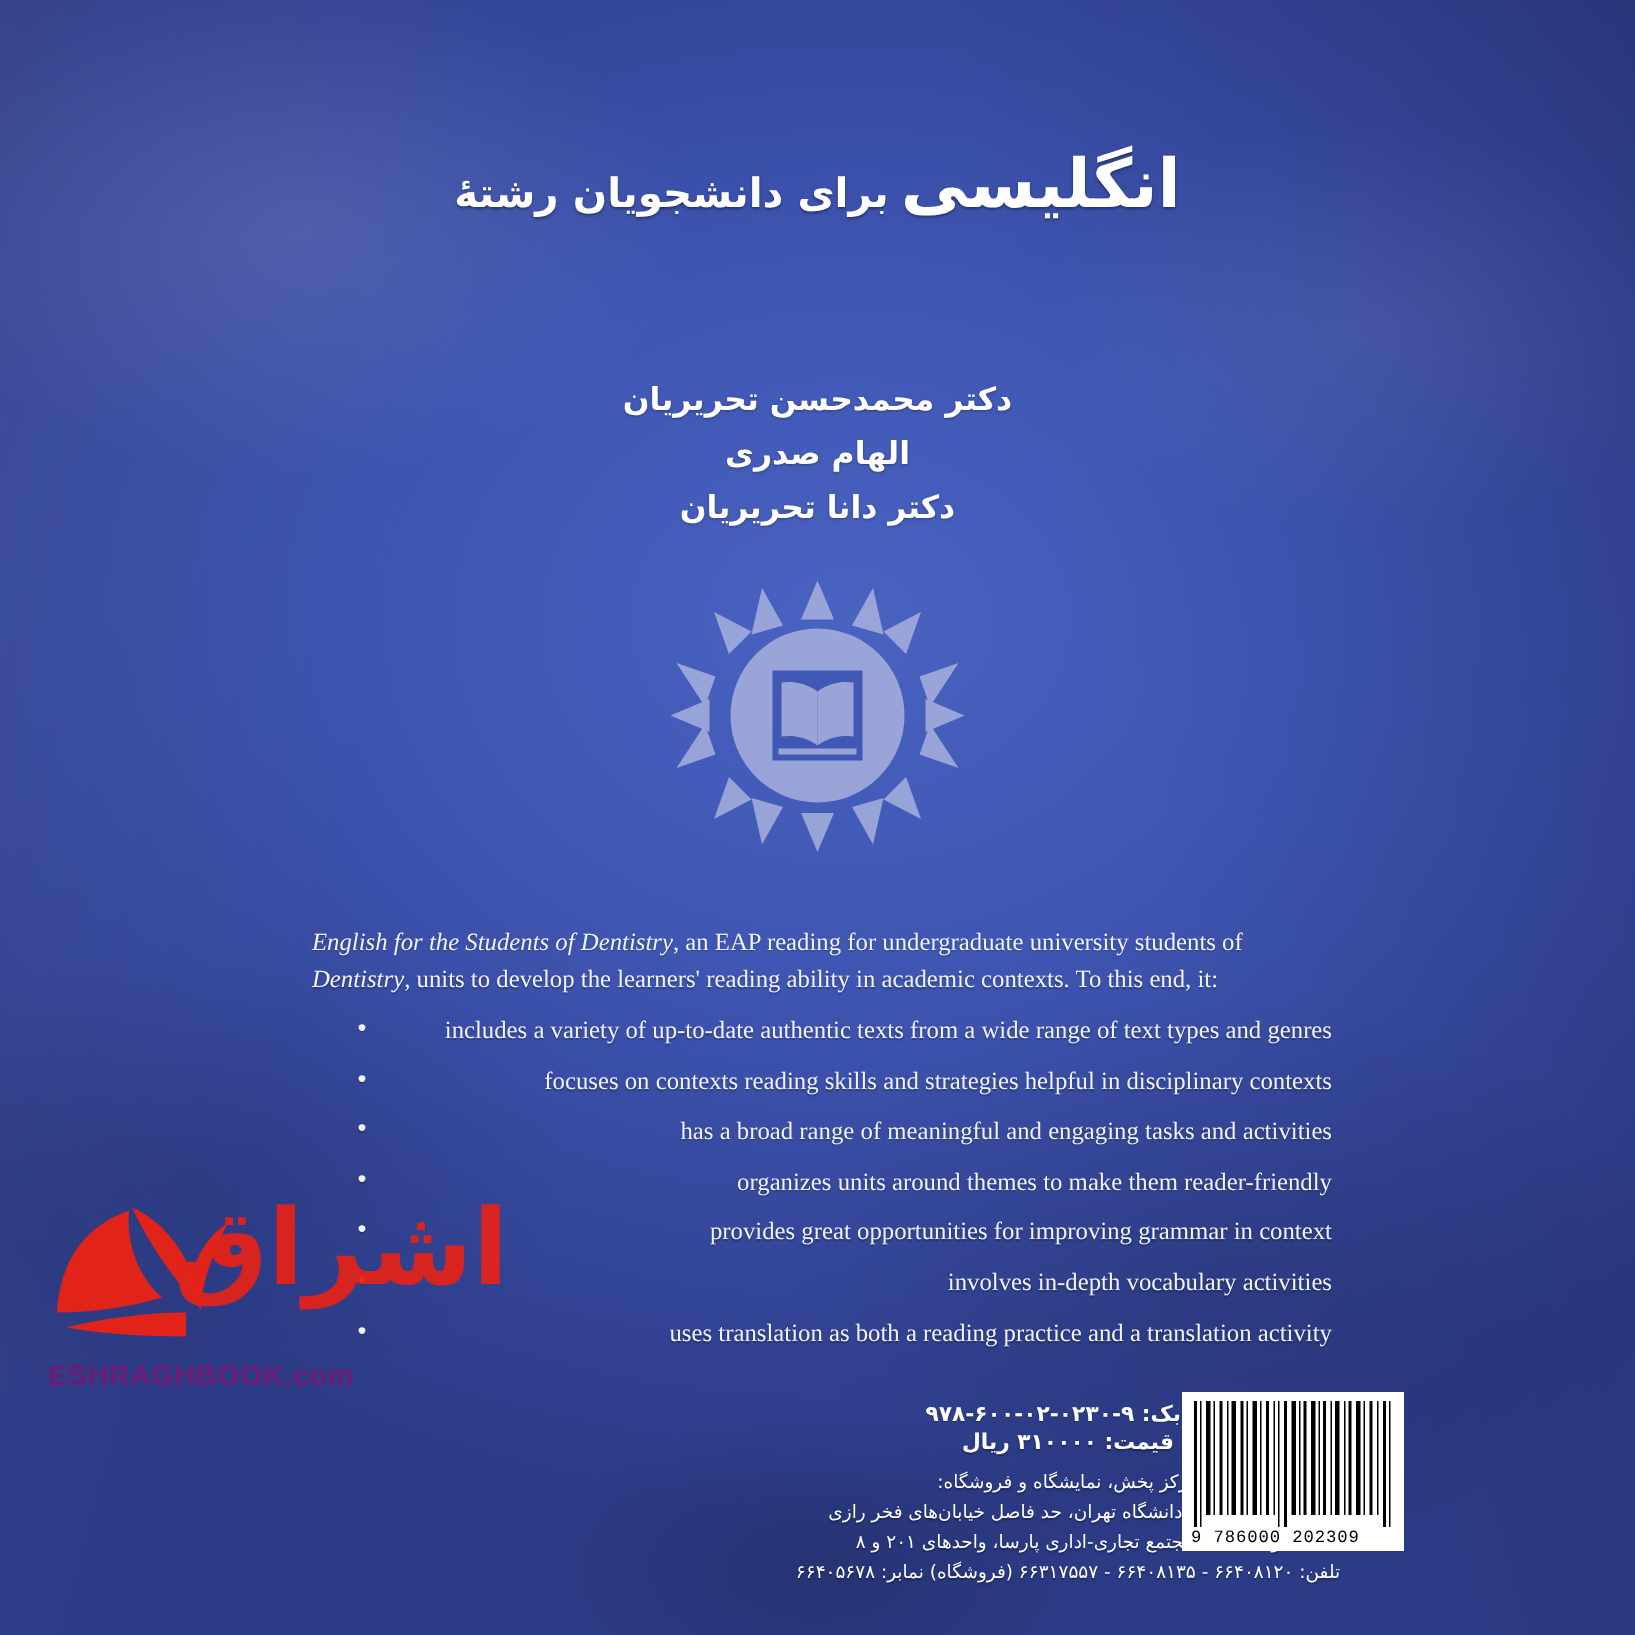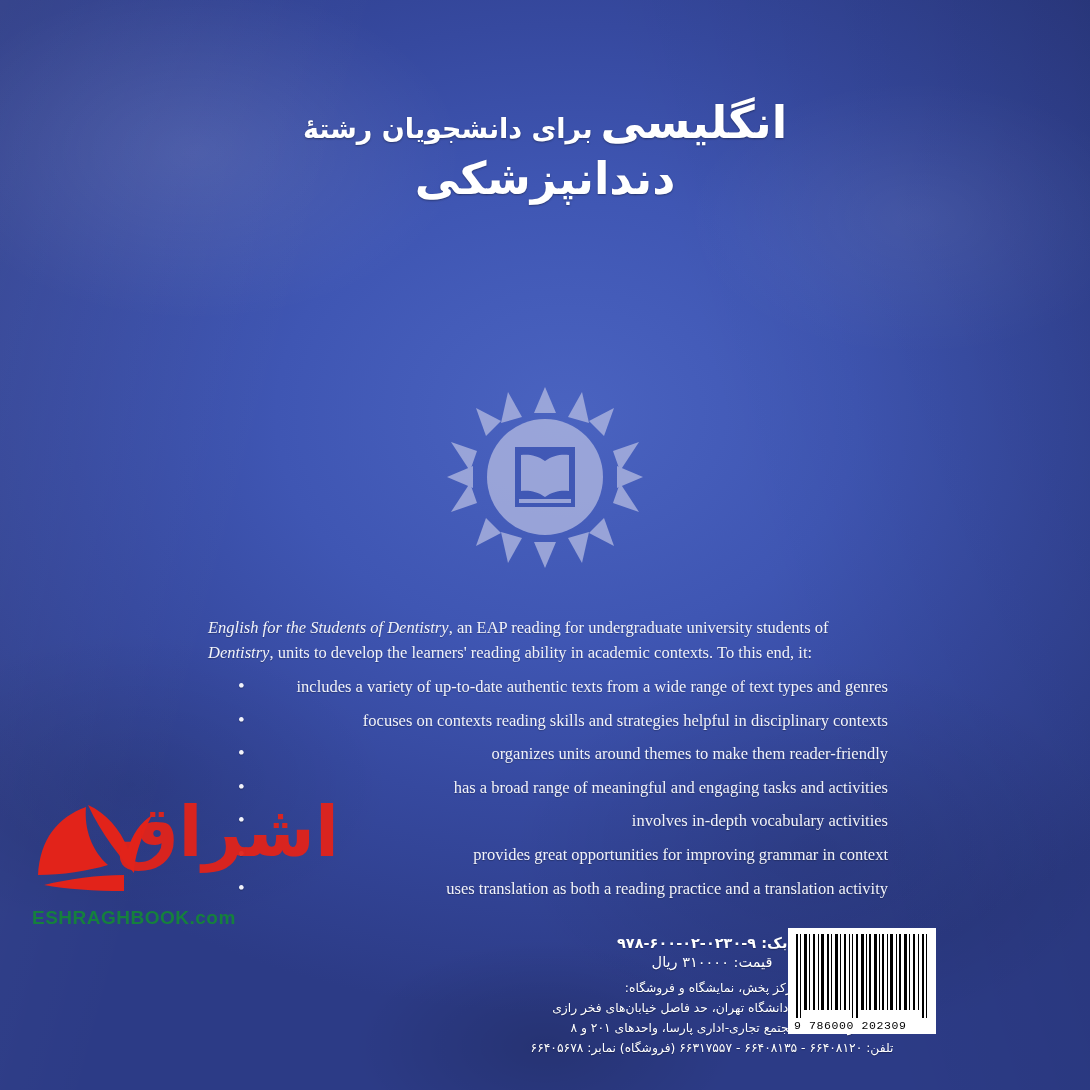--- a/index.html
+++ b/index.html
@@ -158,21 +158,21 @@
     font-family: "DejaVu Sans", sans-serif;
     text-shadow: 0 1px 1px rgba(0,0,0,0.3);
   }
   #pubinfo .isbn-fa {
     font-size: 14.5px;
     font-weight: bold;
     margin-bottom: 3px;
   }
   #pubinfo .price {
     font-size: 14.5px;
-    font-weight: normal;
+    font-weight: bold;
     margin-bottom: 9px;
   }
   #pubinfo .addr {
     font-size: 12.3px;
     line-height: 1.62;
     font-weight: normal;
   }
 
   
   #barcode {
@@ -221,39 +221,41 @@
     direction: rtl;
     line-height: 1;
     opacity: 0.95;
   }
   #watermark .url {
     margin-top: 2px;
     font-family: "Liberation Sans", sans-serif;
     font-size: 19px;
     font-weight: bold;
     letter-spacing: 0.5px;
-    color: #15803d;
+    color: #701a75;
     padding-left: 4px;
   }
 </style>
 </head>
 <body>
 
 <div id="cover">
   <div class="inner">
 
     <div id="title-block">
       <div class="title-line">
         <span class="t-big">انگلیسی</span><span class="sp"></span><span class="t-small">برای دانشجویان رشتهٔ</span>
       </div>
-      <div class="title-line">
-        <span class="t-big">دندانپزشکی</span>
-      </div>
-    </div>
-
+    </div>
+
+    <div id="authors">
+      <div>دکتر محمدحسن تحریریان</div>
+      <div>الهام صدری</div>
+      <div>دکتر دانا تحریریان</div>
+    </div>
 
     <div id="emblem">
       <svg viewBox="0 0 200 185" width="200" height="185" aria-hidden="true">
         <g fill="#b9bfe4">
 
           <g>
             <path d="M100 2 l11 26 -22 0 z"></path>
             <path d="M100 183 l11 -26 -22 0 z"></path>
             <path d="M2 92 l26 11 0 -22 z"></path>
             <path d="M198 92 l-26 11 0 -22 z"></path>
@@ -283,24 +285,24 @@
       </svg>
     </div>
 
     <div id="blurb">
       <p class="lead">
         <i>English for the Students of Dentistry</i><span>, an EAP reading for undergraduate university students of </span><i>Dentistry</i><span>, units to develop the learners' reading ability in academic contexts. To this end, it:</span>
       </p>
       <ul>
         <li>includes a variety of up-to-date authentic texts from a wide range of text types and genres</li>
         <li>focuses on contexts reading skills and strategies helpful in disciplinary contexts</li>
+        <li>has a broad range of meaningful and engaging tasks and activities</li>
         <li>organizes units around themes to make them reader-friendly</li>
-        <li>has a broad range of meaningful and engaging tasks and activities</li>
+        <li>provides great opportunities for improving grammar in context</li>
         <li>involves in-depth vocabulary activities</li>
-        <li>provides great opportunities for improving grammar in context</li>
         <li>uses translation as both a reading practice and a translation activity</li>
       </ul>
     </div>
 
     <div id="pubinfo">
       <div class="isbn-fa">شابک: ۹-۰۲۳۰-۰۲-۶۰۰-۹۷۸</div>
       <div class="price">قیمت: ۳۱۰۰۰۰ ریال</div>
       <div class="addr">
         <div>مرکز پخش، نمایشگاه و فروشگاه:</div>
         <div>تهران، روبه‌روی دانشگاه تهران، حد فاصل خیابان‌های فخر رازی</div>

